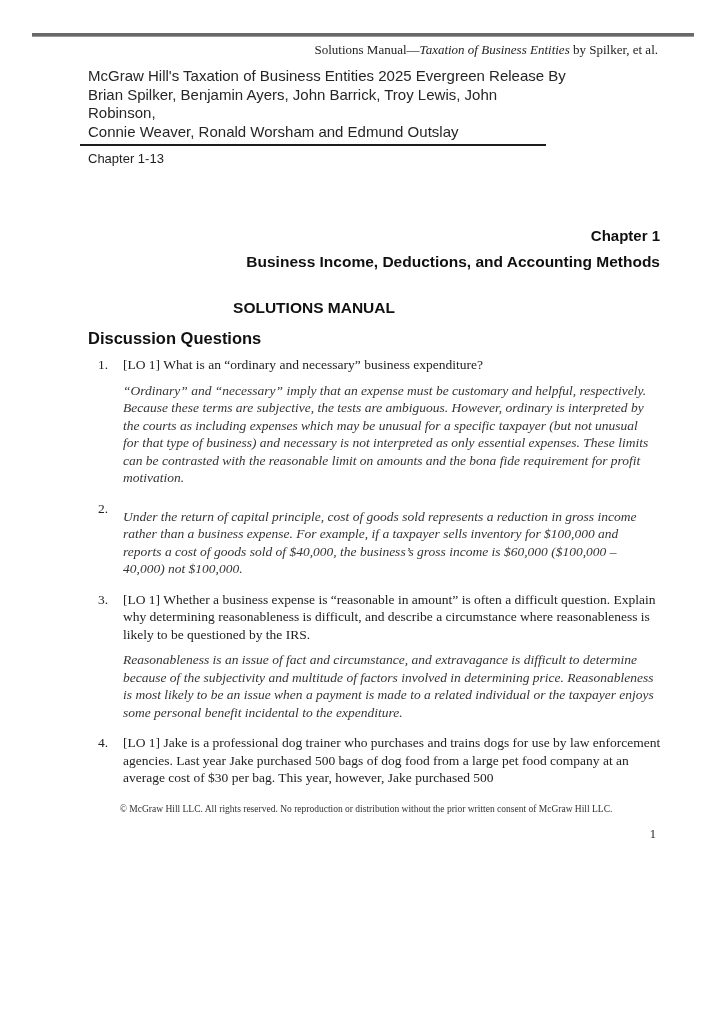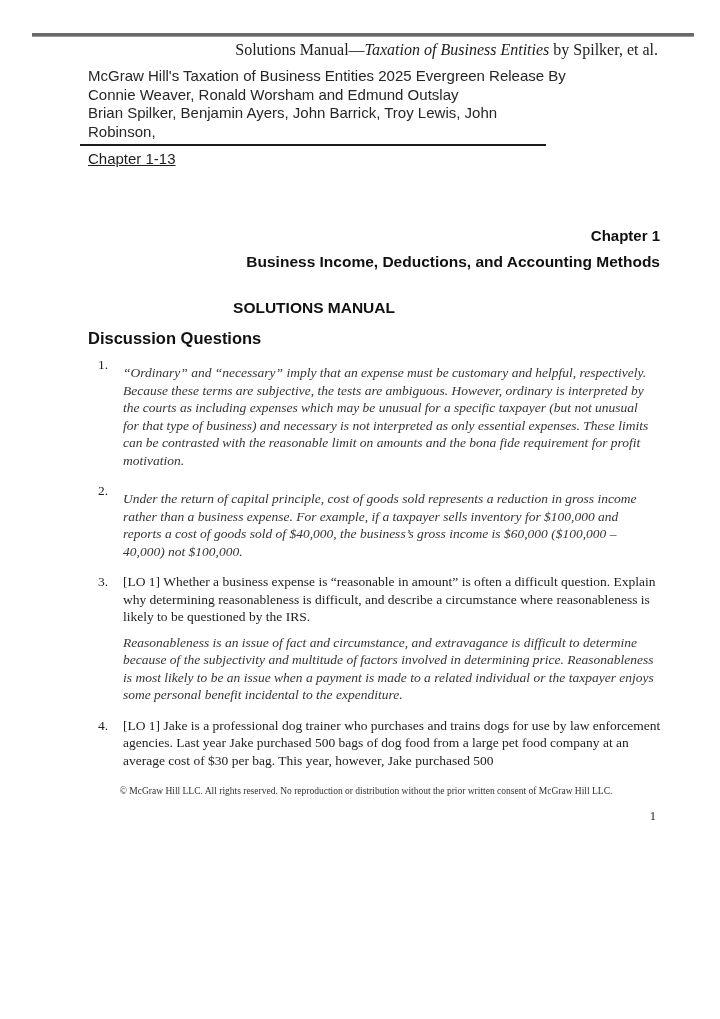--- a/index.html
+++ b/index.html
@@ -7,40 +7,40 @@
   .page {
     position:relative; width:720px; height:1019px; background:#ffffff;
     font-family:"Liberation Serif", serif; color:#222;
   }
   .top-rule {
     margin:33px 26px 0 32px; height:3px; background:#686868;
     border-bottom:1px solid #9a9a9a;
   }
   .running-header {
     margin:5px 62px 0 0; text-align:right;
-    font-size:16px; line-height:16px; color:#1c1c1c;
+    font-size:13px; line-height:16px; color:#1c1c1c;
     font-family:"Liberation Serif", serif;
   }
   .running-header .book-title { font-style:italic; }
   .doc-title {
     margin:44px 0 0 88px;
     font-family:"Liberation Sans", sans-serif; font-weight:bold;
     font-size:22px; line-height:26px; color:#141414;
   }
   .doc-subtitle {
     margin:9px 0 0 88px; width:480px;
     font-family:"Liberation Sans", sans-serif;
     font-size:15px; line-height:18.5px; color:#262626;
   }
   .doc-subtitle .line { display:block; }
   .subtitle-rule { margin:3px 0 0 80px; width:466px; height:2px; background:#1c1c1c; }
   .chapter-range {
     margin:4px 0 0 88px;
     font-family:"Liberation Sans", sans-serif;
-    font-size:15px; line-height:18px; color:#1e1e1e;text-decoration:underline;
+    font-size:13px; line-height:18px; color:#1e1e1e;
   }
   .chapter-label {
     margin:59px 60px 0 0; text-align:right;
     font-family:"Liberation Sans", sans-serif; font-weight:bold;
     font-size:15px; line-height:18px; color:#101010;
   }
   .chapter-title {
     margin:8px 60px 0 0; text-align:right;
     font-family:"Liberation Sans", sans-serif; font-weight:bold;
     font-size:15.5px; line-height:18px; color:#101010;
@@ -83,38 +83,39 @@
 
   <div class="top-rule"></div>
 
   <div class="running-header">
     <span>Solutions Manual—</span><span class="book-title">Taxation of Business Entities</span><span> by Spilker, et al.</span>
   </div>
 
 
   <div class="doc-subtitle">
     <span class="line">McGraw Hill's Taxation of Business Entities 2025 Evergreen Release By</span>
+    <span class="line">Brian Spilker, Benjamin Ayers, John Barrick, Troy Lewis, John Robinson,</span>
     <span class="line">Connie Weaver, Ronald Worsham and Edmund Outslay</span>
-    <span class="line">Brian Spilker, Benjamin Ayers, John Barrick, Troy Lewis, John Robinson,</span>
   </div>
 
   <div class="subtitle-rule"></div>
 
   <div class="chapter-range">Chapter 1-13</div>
 
   <div class="chapter-label">Chapter 1</div>
   <div class="chapter-title">Business Income, Deductions, and Accounting Methods</div>
 
   <div class="solutions-heading">SOLUTIONS MANUAL</div>
 
   <div class="dq-heading">Discussion Questions</div>
 
   <div class="q-item first">
     <div class="q-num">1.</div>
     <div class="q-body">
+      <p class="q-text">[LO 1] What is an “ordinary and necessary” business expenditure?</p>
       <p class="q-answer">“Ordinary” and “necessary” imply that an expense must be customary and helpful, respectively. Because these terms are subjective, the tests are ambiguous. However, ordinary is interpreted by the courts as including expenses which may be unusual for a specific taxpayer (but not unusual for that type of business) and necessary is not interpreted as only essential expenses. These limits can be contrasted with the reasonable limit on amounts and the bona fide requirement for profit motivation.</p>
     </div>
   </div>
 
   <div class="q-item">
     <div class="q-num">2.</div>
     <div class="q-body">
       <p class="q-answer">Under the return of capital principle, cost of goods sold represents a reduction in gross income rather than a business expense. For example, if a taxpayer sells inventory for $100,000 and reports a cost of goods sold of $40,000, the business’s gross income is $60,000 ($100,000 – 40,000) not $100,000.</p>
     </div>
   </div>

